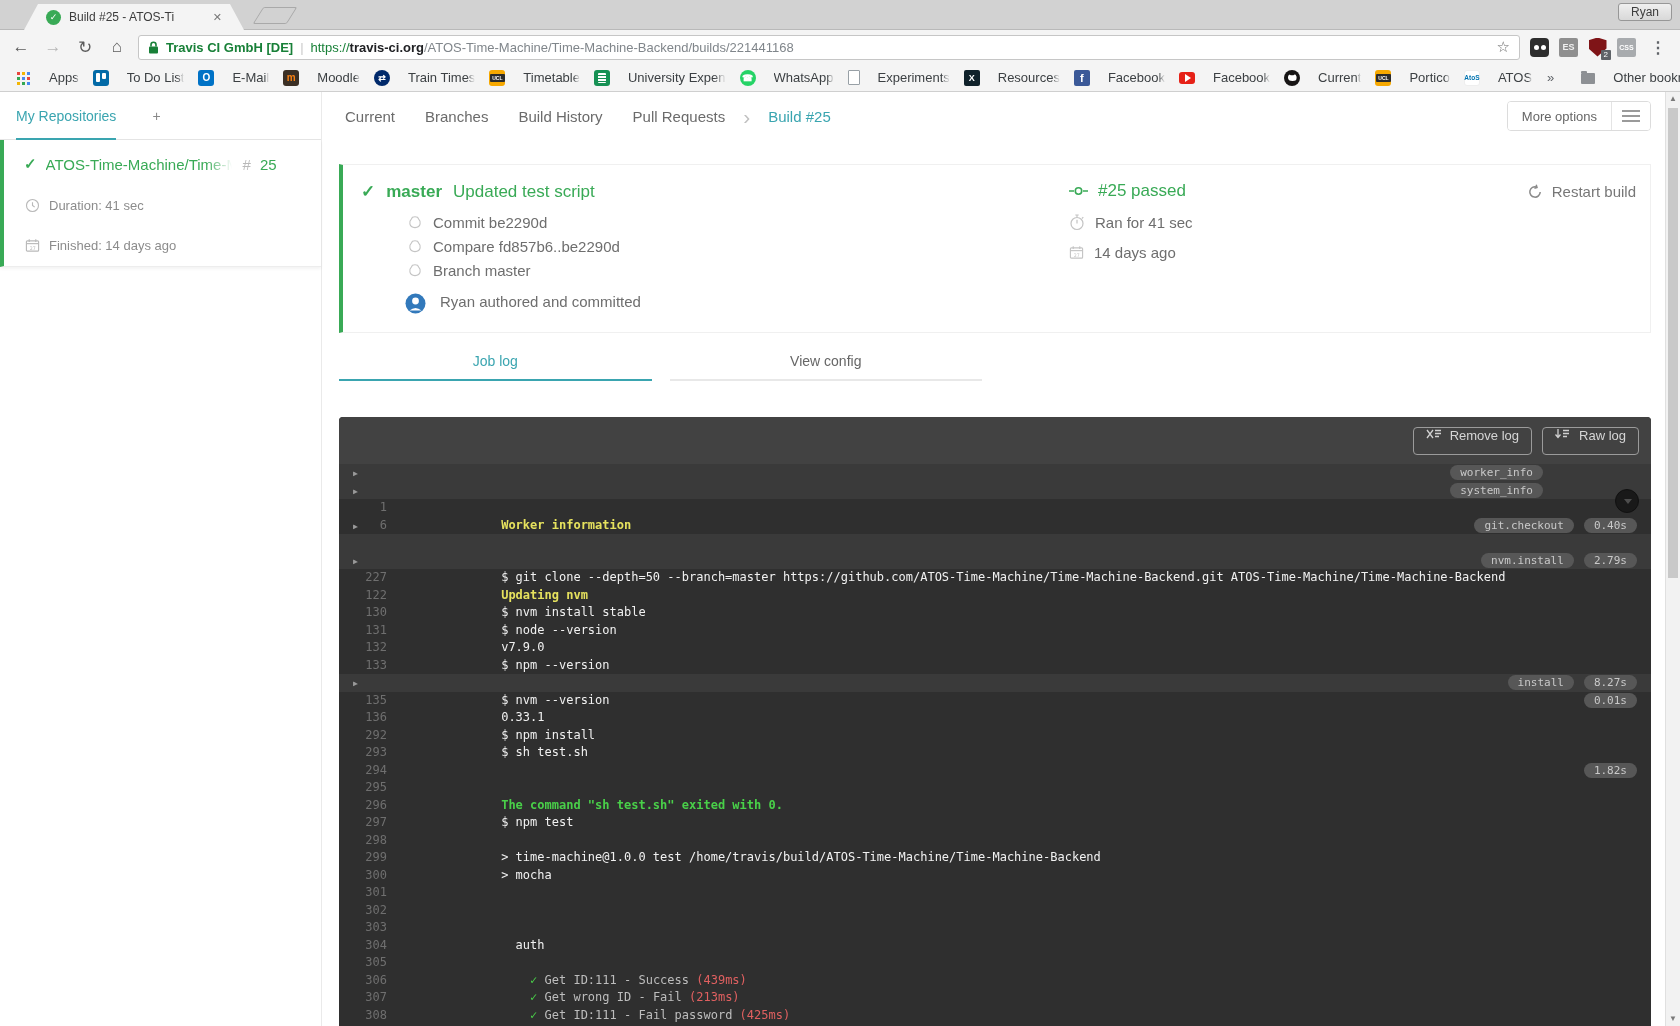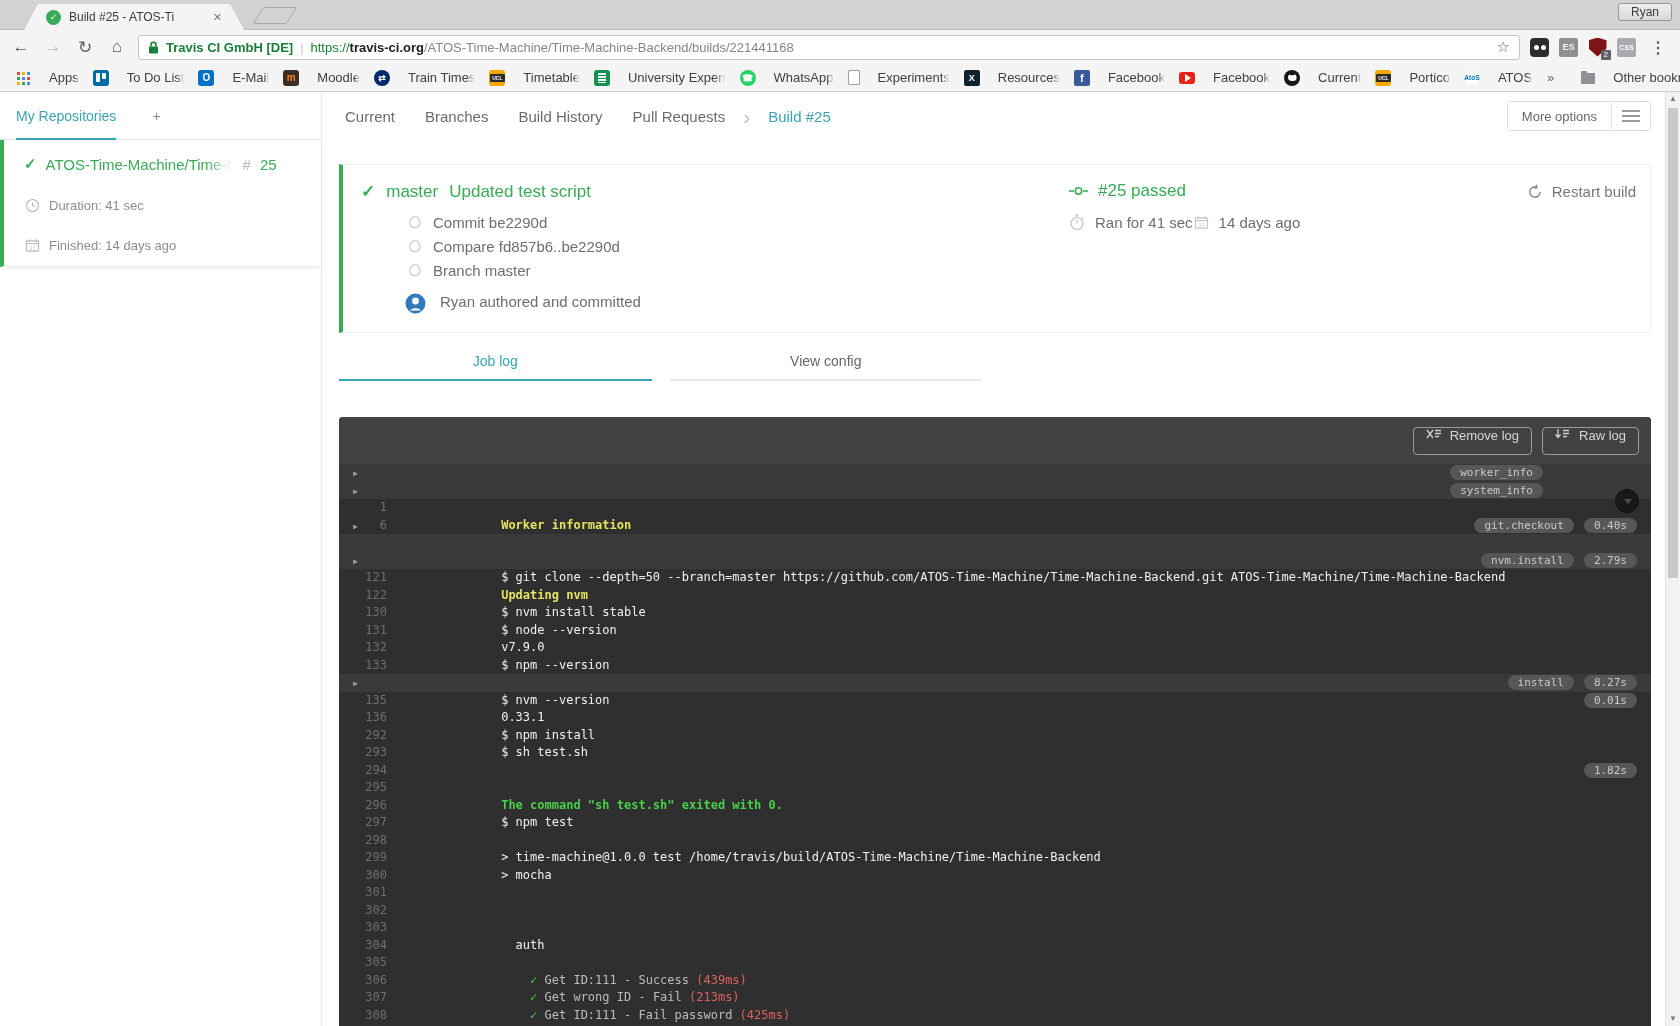--- a/index.html
+++ b/index.html
@@ -112,29 +112,29 @@
   .nav-chevron{color:#c0c0c0;font-size:21px;line-height:1;margin:0 -12px}
   .more-group{margin-left:auto;display:flex;align-items:stretch;height:30px;border:1px solid #dcdcdc;border-radius:4px;overflow:hidden}
   .more-btn{display:flex;align-items:center;padding:0 14px;font-size:13px;color:#666;cursor:pointer;background:#fff}
   .burger-btn{display:flex;flex-direction:column;justify-content:center;gap:3px;padding:0 10px;border-left:1px solid #e4e4e4;cursor:pointer;background:#fff}
   .burger-btn i{width:18px;height:2px;background:#9a9a9a}
 
   .summary-card{margin-top:24px;border:1px solid #f0f0f0;border-left:4px solid #39aa56;position:relative;
        padding:16px 20px 18px 18px;min-height:166px}
   .sum-head{display:flex;align-items:center;gap:11px;font-size:17px}
   .sum-check{color:#39aa56;font-weight:bold}
-  .sum-branch{color:#39aa56;font-weight:normal}
+  .sum-branch{color:#39aa56;font-weight:bold}
   .sum-msg{color:#39aa56}
   .sum-rows{margin:12px 0 0 46px;display:flex;flex-direction:column;gap:7px;font-size:15px;color:#6e6e6e}
   .sum-row{display:flex;align-items:center;gap:10px}
   .sum-row.linky{cursor:pointer}
   .sum-author{margin:14px 0 0 44px;display:flex;gap:14px;font-size:15px;color:#6e6e6e}
   .right-col{position:absolute;left:726px;top:16px}
   .state-row{display:flex;align-items:center;gap:10px;font-size:17px;color:#39aa56}
-  .right-rows{margin-top:13px;display:flex;flex-direction:row;gap:1px;font-size:15px;color:#6e6e6e}
+  .right-rows{margin-top:13px;display:flex;flex-direction:column;gap:13px;font-size:15px;color:#6e6e6e}
   .restart{position:absolute;top:18px;right:14px;display:flex;align-items:center;gap:9px;color:#777;font-size:15px;cursor:pointer}
 
   .log-tabs{margin-top:20px;display:flex;gap:18px;width:643px;font-size:14px}
   .log-tab{flex:1;text-align:center;padding-bottom:10px;color:#666;border-bottom:2px solid #e8e8e8;cursor:pointer}
   .log-tab.active{color:#3aa5b0;border-bottom:2px solid #3aa5b0}
 
   .log{flex:1;margin-top:36px;background:#2f2f2f;border-radius:4px 4px 0 0;position:relative;
        font-family:"DejaVu Sans Mono",monospace;overflow:hidden}
   .log-head{height:47px;background:#424242;display:flex;justify-content:flex-end;align-items:center;gap:10px;padding:0 12px}
   .log-btn{height:28px;display:flex;align-items:flex-start;gap:8px;padding:0 12px;border:1px solid #9b9b9b;
@@ -517,21 +517,21 @@
               <span class="ltext">$ git clone --depth=50 --branch=master https://github.com/ATOS-Time-Machine/Time-Machine-Backend.git ATOS-Time-Machine/Time-Machine-Backend</span>
               
               <span class="pills">
                 <span class="pill">git.checkout</span>
                 <span class="pill">0.40s</span>
               </span>
             </div>
 
             <div class="lrow hl">
               
-              <span class="lnum">121</span>
+              <span class="lnum">227</span>
               <span class="ltext yellow">Updating nvm</span>
               
               <span class="pills">
                 
                 
               </span>
             </div>
 
             <div class="lrow hl">
               <span class="fold"></span>

